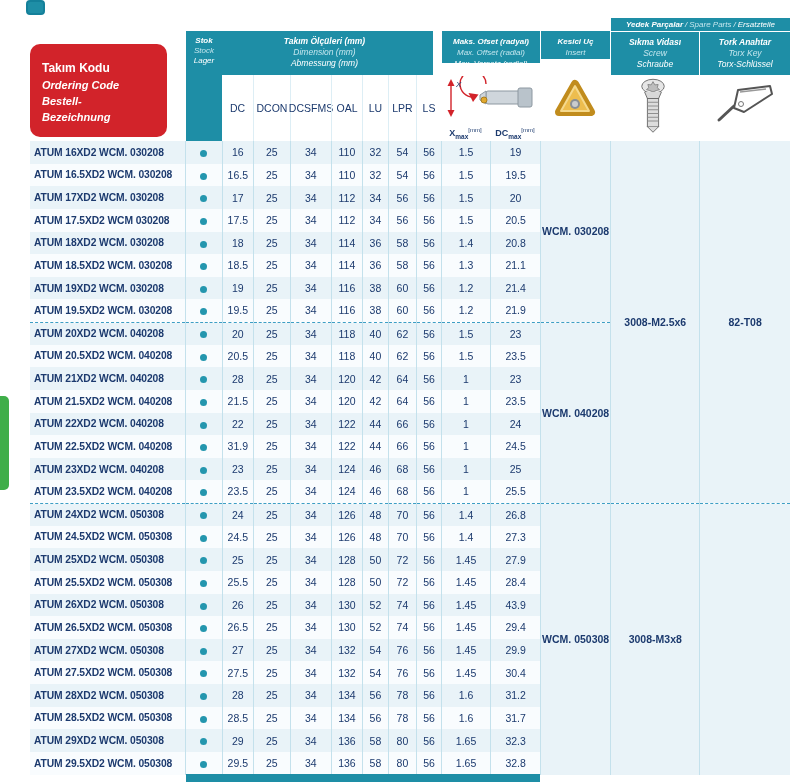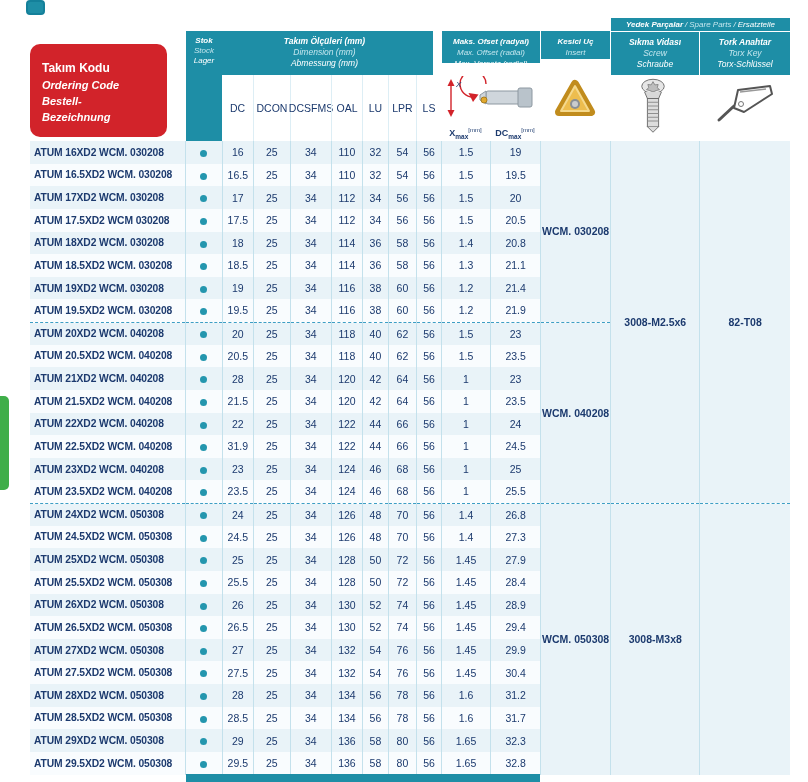--- a/index.html
+++ b/index.html
@@ -446,21 +446,21 @@
           <td class="c-code">ATUM 26XD2 WCM. 050308</td>
           <td><span class="dot"></span></td>
           <td>26</td>
           <td>25</td>
           <td>34</td>
           <td>130</td>
           <td>52</td>
           <td>74</td>
           <td>56</td>
           <td>1.45</td>
-          <td>28.9</td>
+          <td>43.9</td>
         </tr>
         <tr class="r-even">
           <td class="c-code">ATUM 26.5XD2 WCM. 050308</td>
           <td><span class="dot"></span></td>
           <td>26.5</td>
           <td>25</td>
           <td>34</td>
           <td>130</td>
           <td>52</td>
           <td>74</td>

